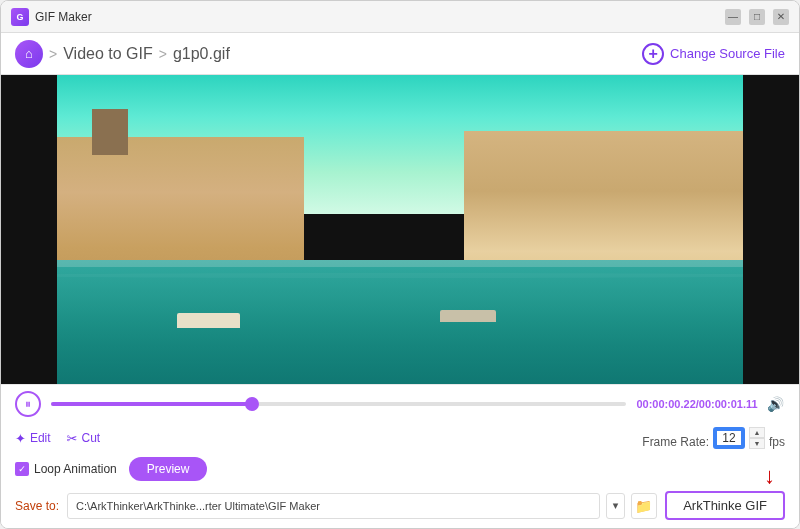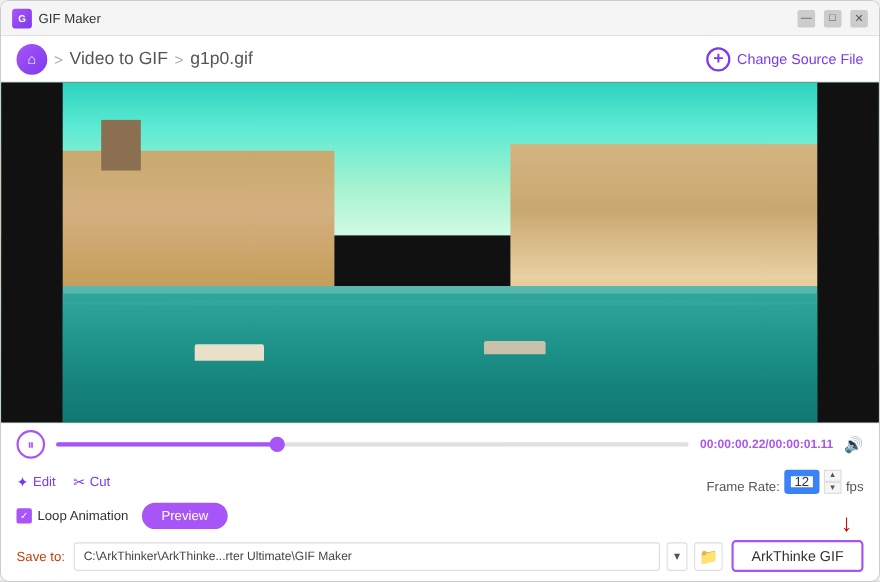--- a/index.html
+++ b/index.html
@@ -308,21 +308,21 @@
       display: flex;
       align-items: flex-end;
       gap: 4px;
       font-size: 12px;
       color: #555;
       margin-left: auto;
     }
     .fps-input {
       width: 32px;
       height: 22px;
-      border: 6px solid #3b82f6;
+      border: 4px solid #3b82f6;
       border-radius: 3px;
       text-align: center;
       font-size: 12px;
       color: #333;
     }
     .fps-spinner {
       display: flex;
       flex-direction: column;
       gap: 0;
     }

